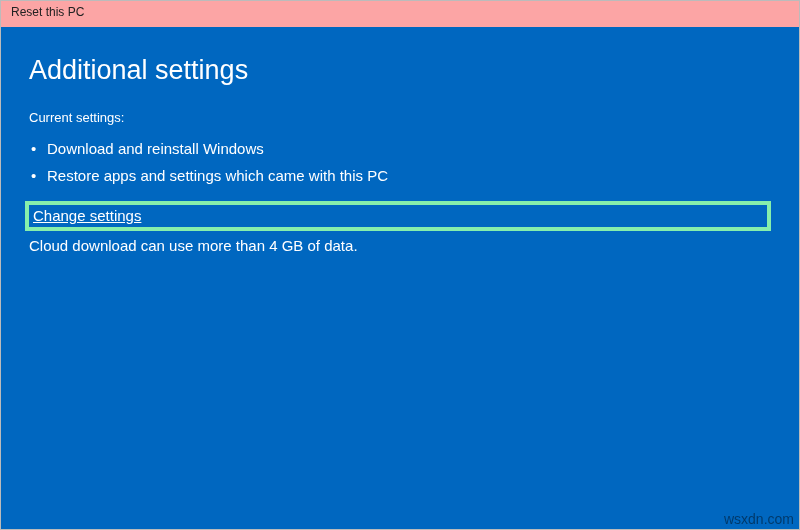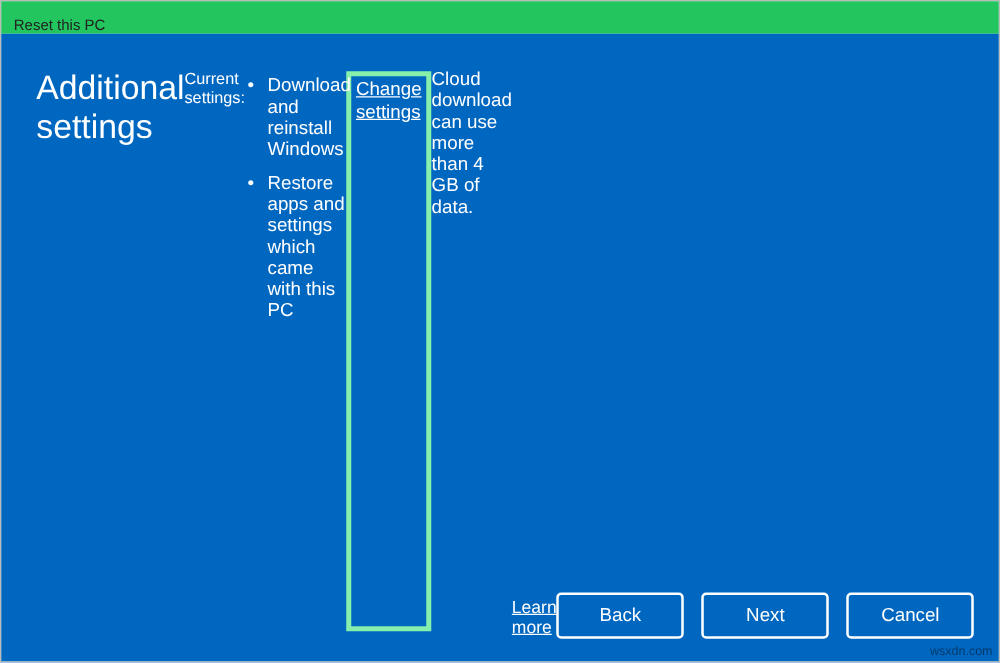--- a/index.html
+++ b/index.html
@@ -18,33 +18,34 @@
     .window {
       width: 800px;
       height: 530px;
       border: 1px solid #bbb;
       background: #fff;
       display: flex;
       flex-direction: column;
     }
     .titlebar {
       height: 26px;
-      background: #22c55e;
+      background: #fca5a5;
       color: #222;
       font-size: 12px;
       padding: 4px 10px 0 10px;
       display: flex;
-      align-items: flex-end;
+      align-items: flex-start;
     }
     .content {
       flex: 1;
       background: #0067c0;
       color: #fff;
       padding: 28px 28px 18px 28px;
       display: flex;
+      flex-direction: column;
       position: relative;
     }
     .heading {
       font-size: 27px;
       font-weight: 400;
       margin-bottom: 24px;
     }
     .subheading {
       font-size: 13px;
       margin-bottom: 10px;
@@ -106,21 +107,21 @@
       width: 102px;
       font-size: 15px;
       font-family: inherit;
       cursor: pointer;
       text-align: center;
     }
     .watermark {
       position: absolute;
       bottom: 3px;
       right: 6px;
-      font-size: 10px;
+      font-size: 14px;
       color: rgba(0,0,0,0.45);
       z-index: 10;
     }
   </style>
 </head>
 <body>
 
 <div class="window">
   <div class="titlebar">
     <span>Reset this PC</span>
@@ -135,24 +136,16 @@
       <li>Download and reinstall Windows</li>
       <li>Restore apps and settings which came with this PC</li>
     </ul>
 
     <div class="change-link-wrap">
       <a class="change-link">Change settings</a>
     </div>
 
     <div class="note">Cloud download can use more than 4 GB of data.</div>
 
-    <div class="footer">
-      <a class="learn-link">Learn more</a>
-      <div class="buttons">
-        <button class="btn">Back</button>
-        <button class="btn">Next</button>
-        <button class="btn">Cancel</button>
-      </div>
-    </div>
   </div>
 </div>
 
 <div class="watermark">wsxdn.com</div>
 
 </body></html>

